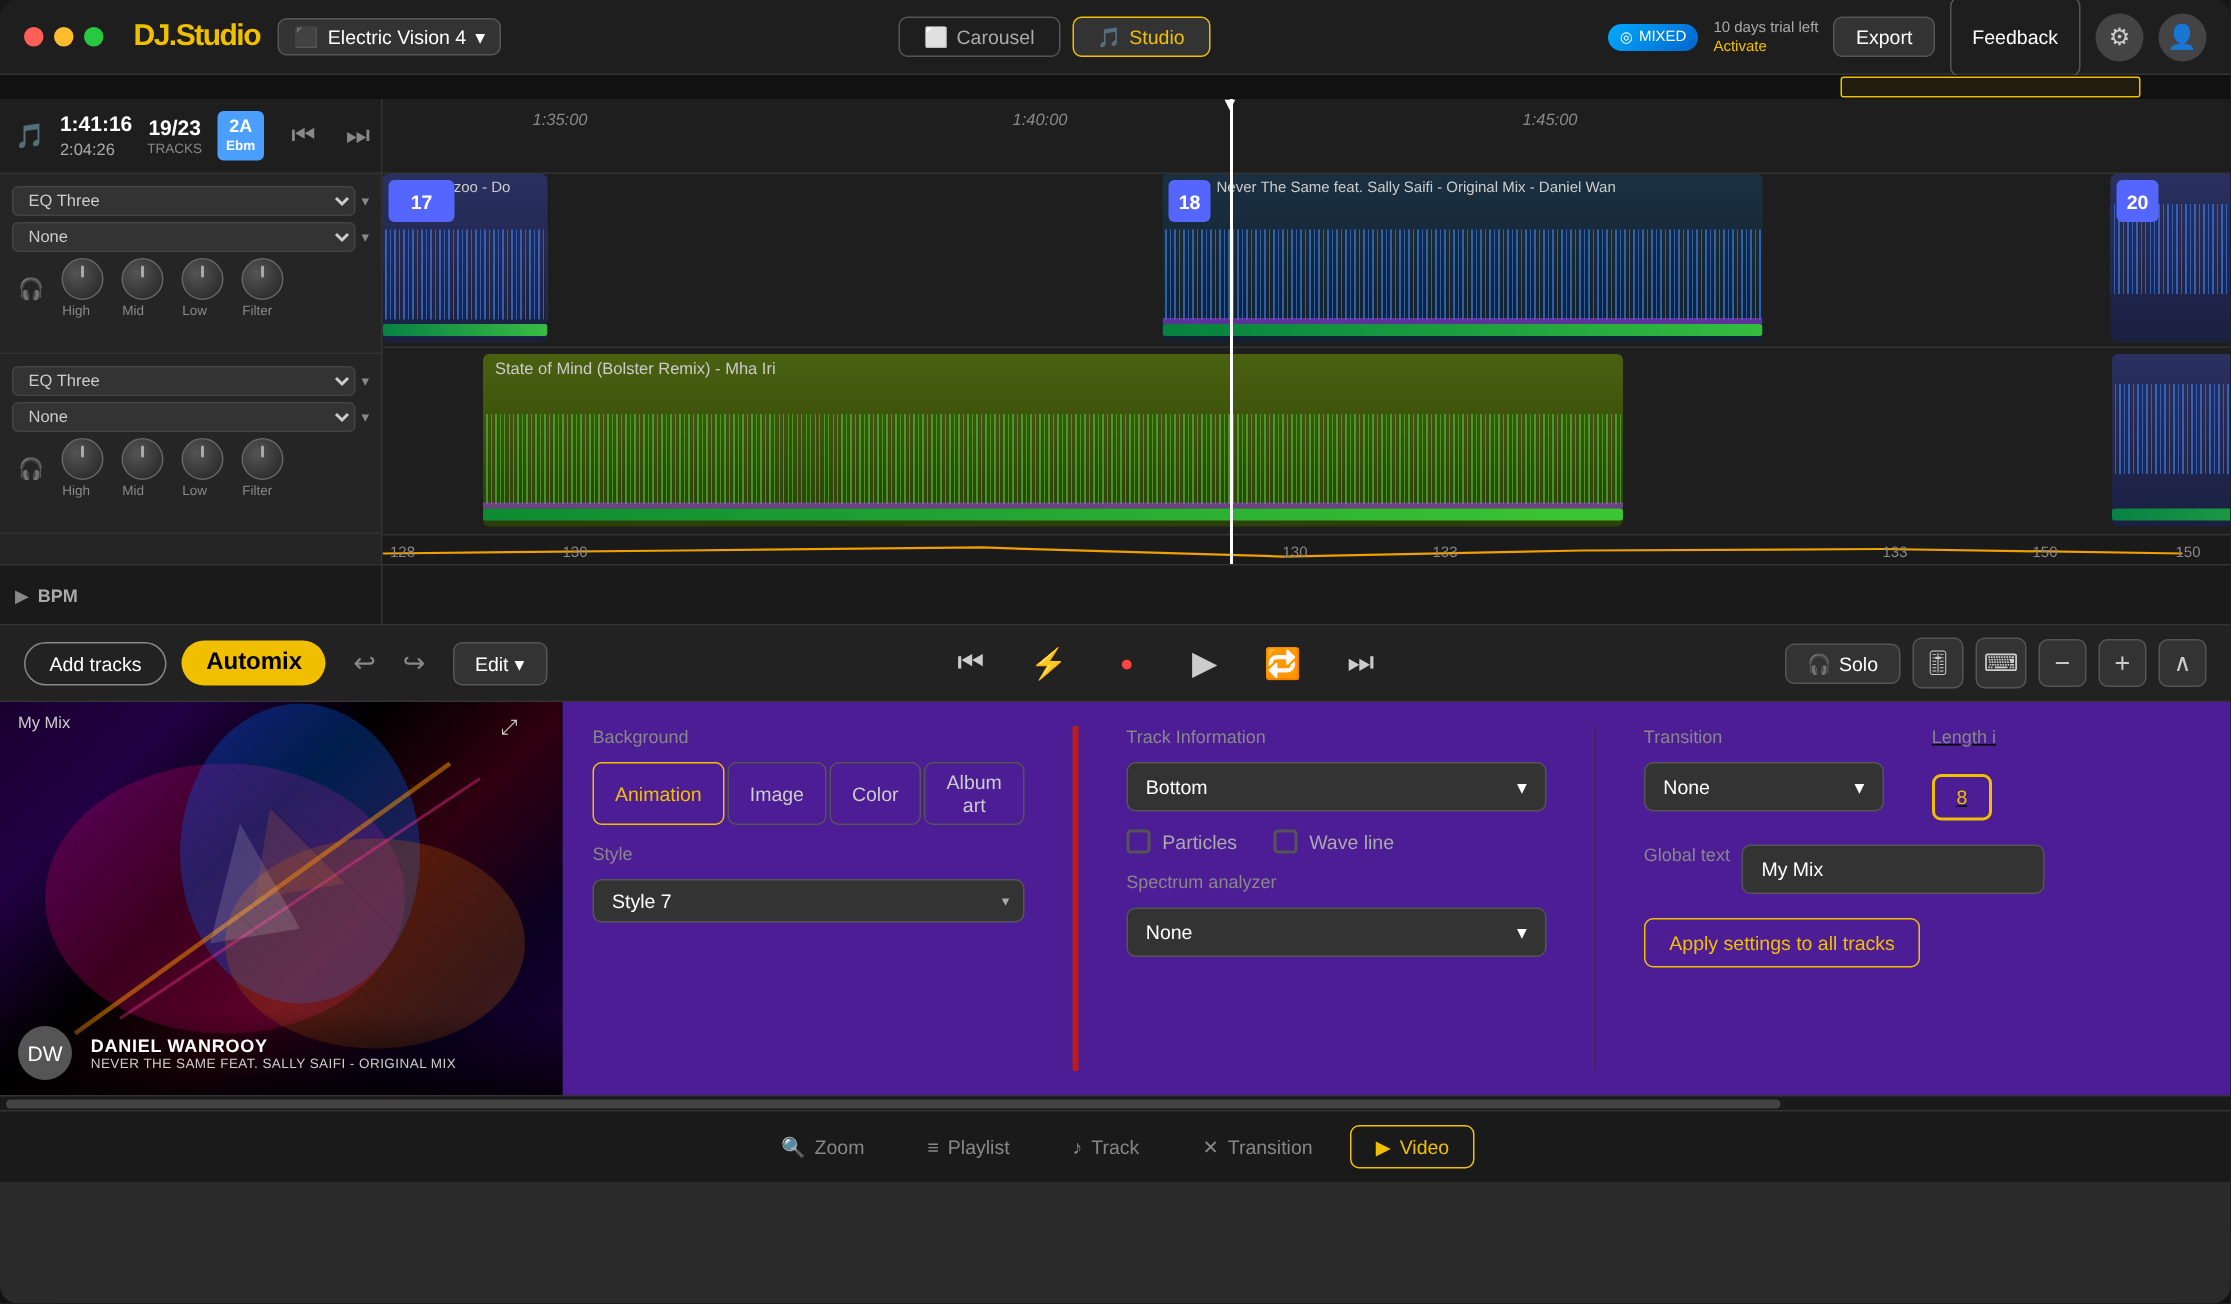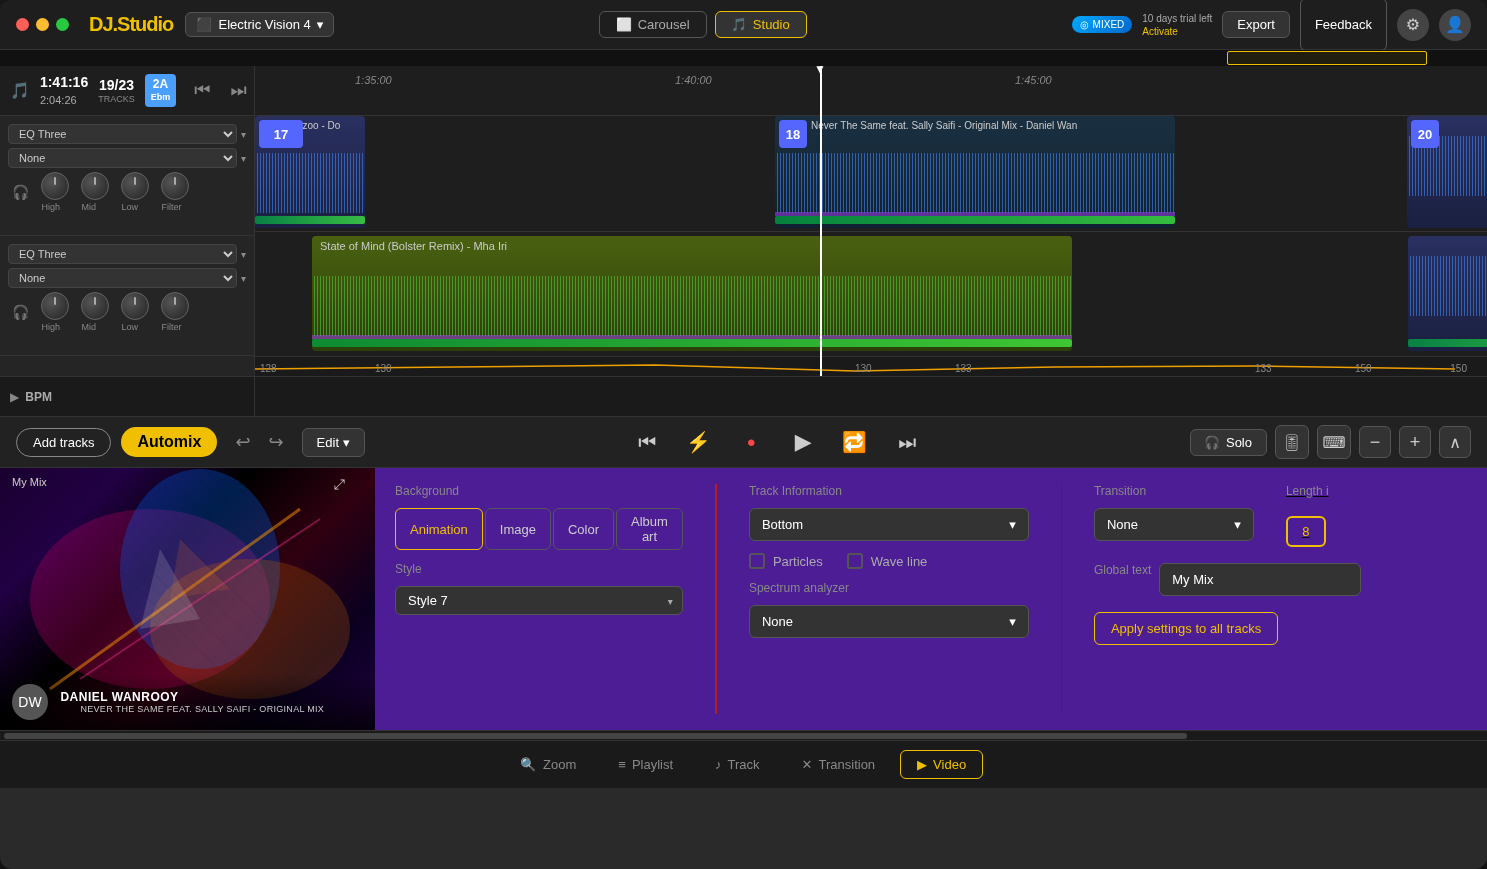--- a/index.html
+++ b/index.html
@@ -474,21 +474,20 @@
     .artist-name {
       font-size: 12px;
       font-weight: 700;
       color: #fff;
       letter-spacing: 0.5px;
     }
     .track-title {
       font-size: 9px;
       color: #ccc;
       letter-spacing: 0.3px;
-      margin-left: 20px;
     }
     .expand-icon {
       position: absolute;
       top: 8px;
       right: 30px;
       color: #ccc;
       font-size: 14px;
       cursor: pointer;
     }
     .tab-group {
@@ -739,21 +738,21 @@
       right: 0;
       top: 0;
       width: 80px;
       height: 112px;
       background: linear-gradient(180deg, #2a3060 0%, #1a2040 100%);
       border-radius: 4px;
       overflow: hidden;
     }
     .track-green-block {
       position: absolute;
-      left: 57px;
+      left: 67px;
       top: 120px;
       width: 760px;
       height: 115px;
       background: linear-gradient(180deg, #4a6010 0%, #2a4008 100%);
       border-radius: 4px;
       overflow: hidden;
     }
     .track-olive-block {
       position: absolute;
       left: 1153px;
@@ -840,21 +839,21 @@
     }
     .settings-columns {
       display: flex;
       gap: 0;
       flex: 1;
       padding: 16px 20px;
     }
     .col-bg {
       flex: 0 0 320px;
       padding-right: 32px;
-      border-right: 2px solid #b91c1c;
+      border-right: 4px solid #b91c1c;
     }
     .col-track {
       flex: 0 0 320px;
       padding: 0 32px;
       border-right: 1px solid #333;
     }
     .col-transition {
       flex: 1;
       padding-left: 32px;
     }

